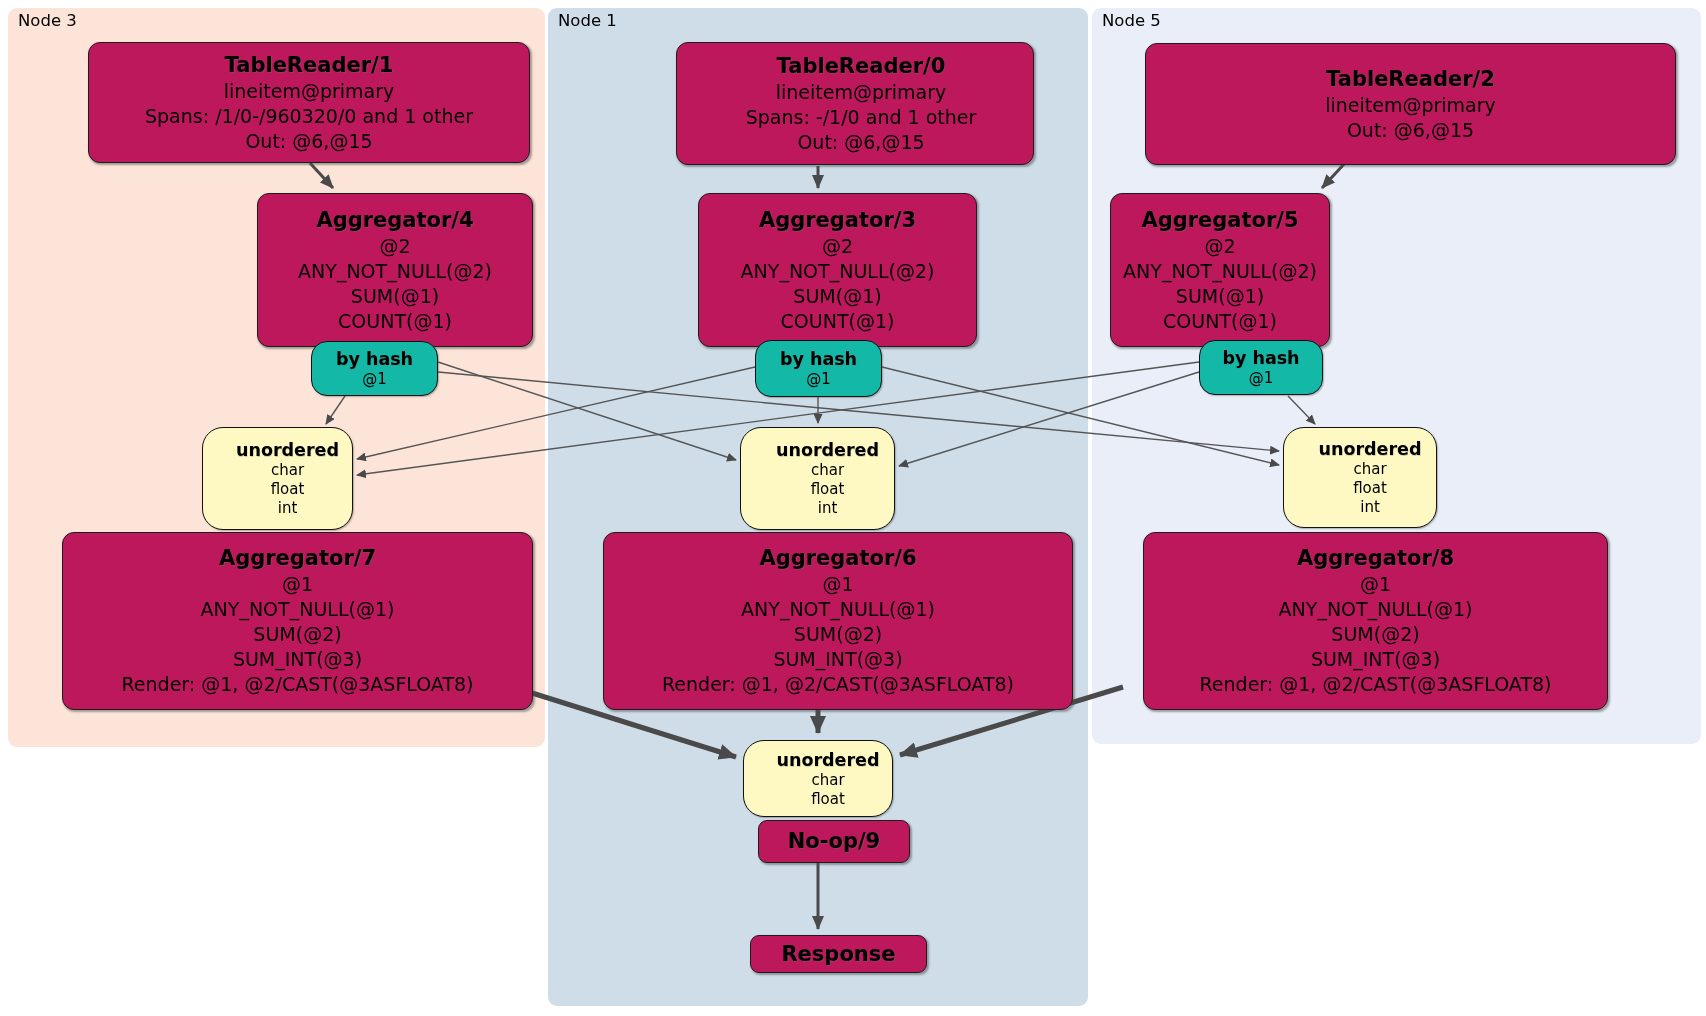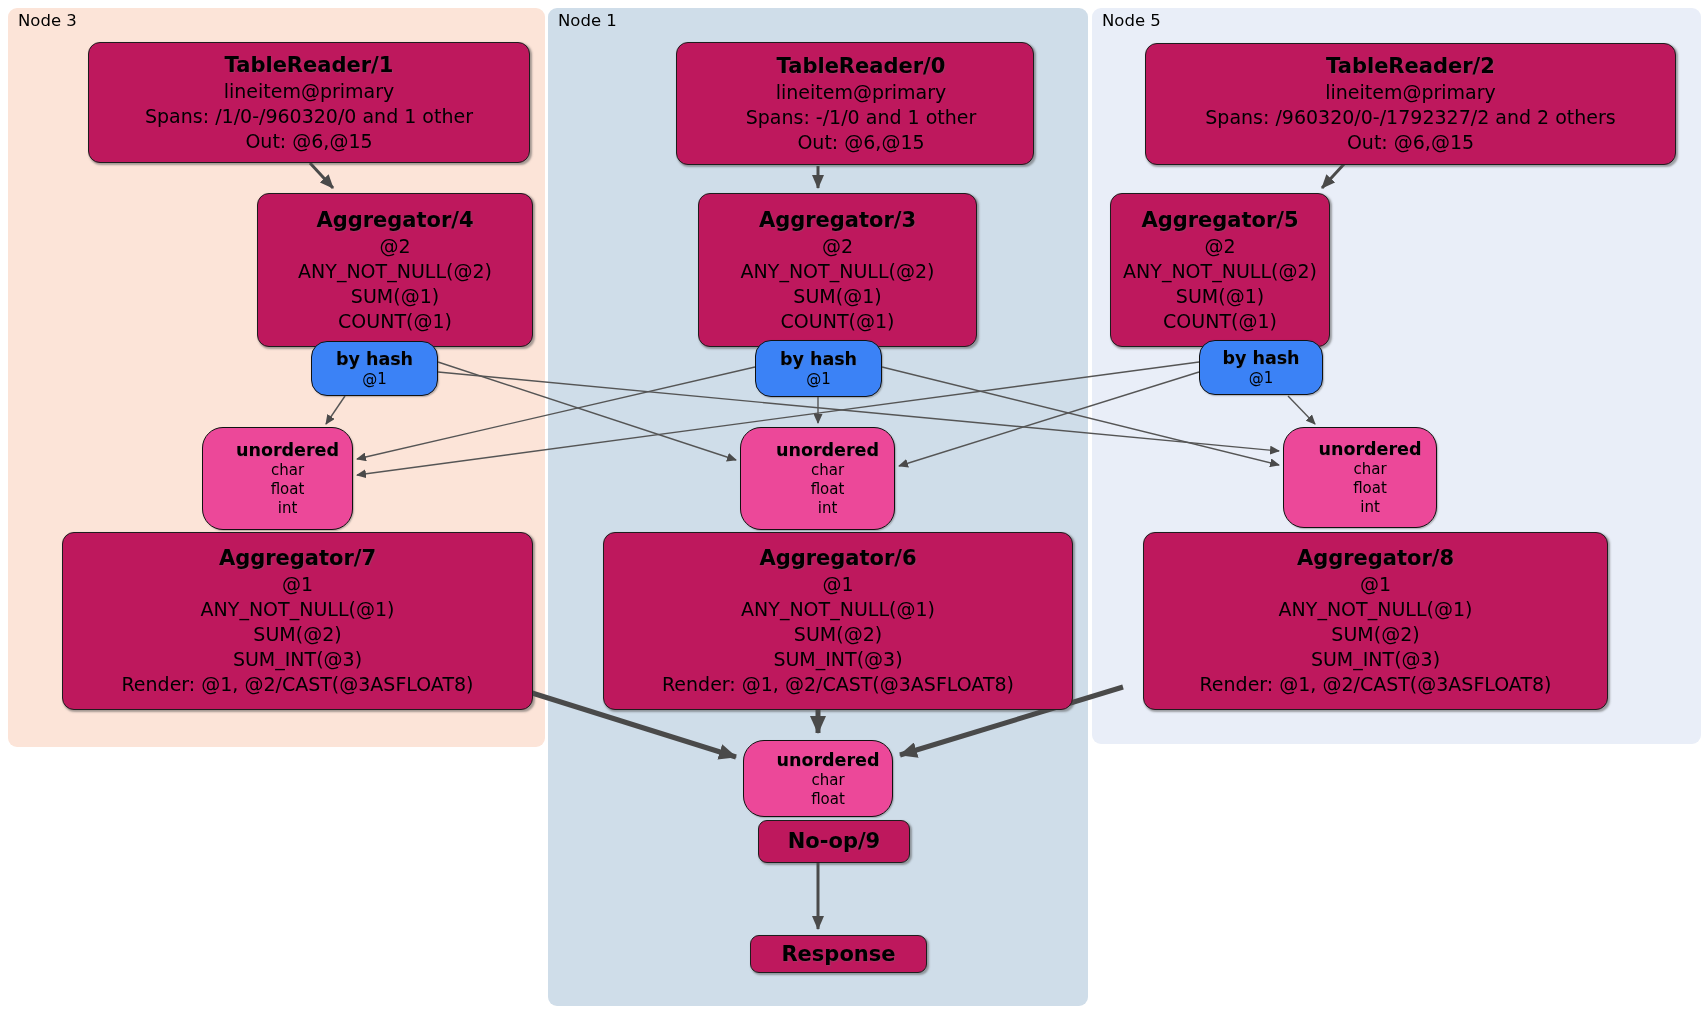--- a/index.html
+++ b/index.html
@@ -14,25 +14,25 @@
     position:absolute;z-index:2;box-sizing:border-box;
     display:flex;flex-direction:column;align-items:center;justify-content:center;
     text-align:center;white-space:nowrap;
   }
   .yellow{
     background:#be185d;border:1.8px solid #1d1d1d;border-radius:12px;
     box-shadow:1.5px 1.5px 2px rgba(80,80,80,.5);
     margin-left:20px;
   }
   .router{
-    background:#3b82f6;border:1.7px solid #111;border-radius:16px;z-index:3;
+    background:#14b8a6;border:1.7px solid #111;border-radius:16px;z-index:3;
     box-shadow:1px 1px 1.5px rgba(80,80,80,.4);
   }
   .sync{
-    background:#ec4899;border:1.7px solid #111;border-radius:21px;
+    background:#fef9c3;border:1.7px solid #111;border-radius:21px;
     box-shadow:1px 1px 1.5px rgba(80,80,80,.4);
     padding-left:20px;
   }
   .t{font-weight:bold;font-size:21px;line-height:27px;text-shadow:1px 1px 0 rgba(110,110,110,.35);}
   .l{font-size:19px;line-height:25px;}
   .router .t,.sync .t{font-size:17.5px;line-height:22px;text-shadow:0.5px 0.5px 0 rgba(110,110,110,.3);}
   .router .l,.sync .l{font-size:15px;line-height:19px;}
   path.thin{stroke:#555;stroke-width:1.4;fill:none;}
   path.med{stroke:#4a4a4a;stroke-width:3;fill:none;}
   path.thick{stroke:#4a4a4a;stroke-width:5;fill:none;}
@@ -92,21 +92,20 @@
   </div>
   <div class="nodebox yellow" style="left:656px;top:42px;width:358px;height:123px;padding-left:12px;">
     <div class="t">TableReader/0</div>
     <div class="l">lineitem@primary</div>
     <div class="l">Spans: -/1/0 and 1 other</div>
     <div class="l">Out: @6,@15</div>
   </div>
   <div class="nodebox yellow" style="left:1125px;top:43px;width:531px;height:122px;text-align:center;">
     <div class="t">TableReader/2</div>
     <div class="l">lineitem@primary</div>
-    <div class="l">Spans: /960320/0-/1792327/2 and 2 others</div>
     <div class="l">Out: @6,@15</div>
   </div>
 
   <div class="nodebox yellow" style="left:237px;top:193px;width:276px;height:154px;">
     <div class="t">Aggregator/4</div>
     <div class="l">@2</div>
     <div class="l">ANY_NOT_NULL(@2)</div>
     <div class="l">SUM(@1)</div>
     <div class="l">COUNT(@1)</div>
   </div>

